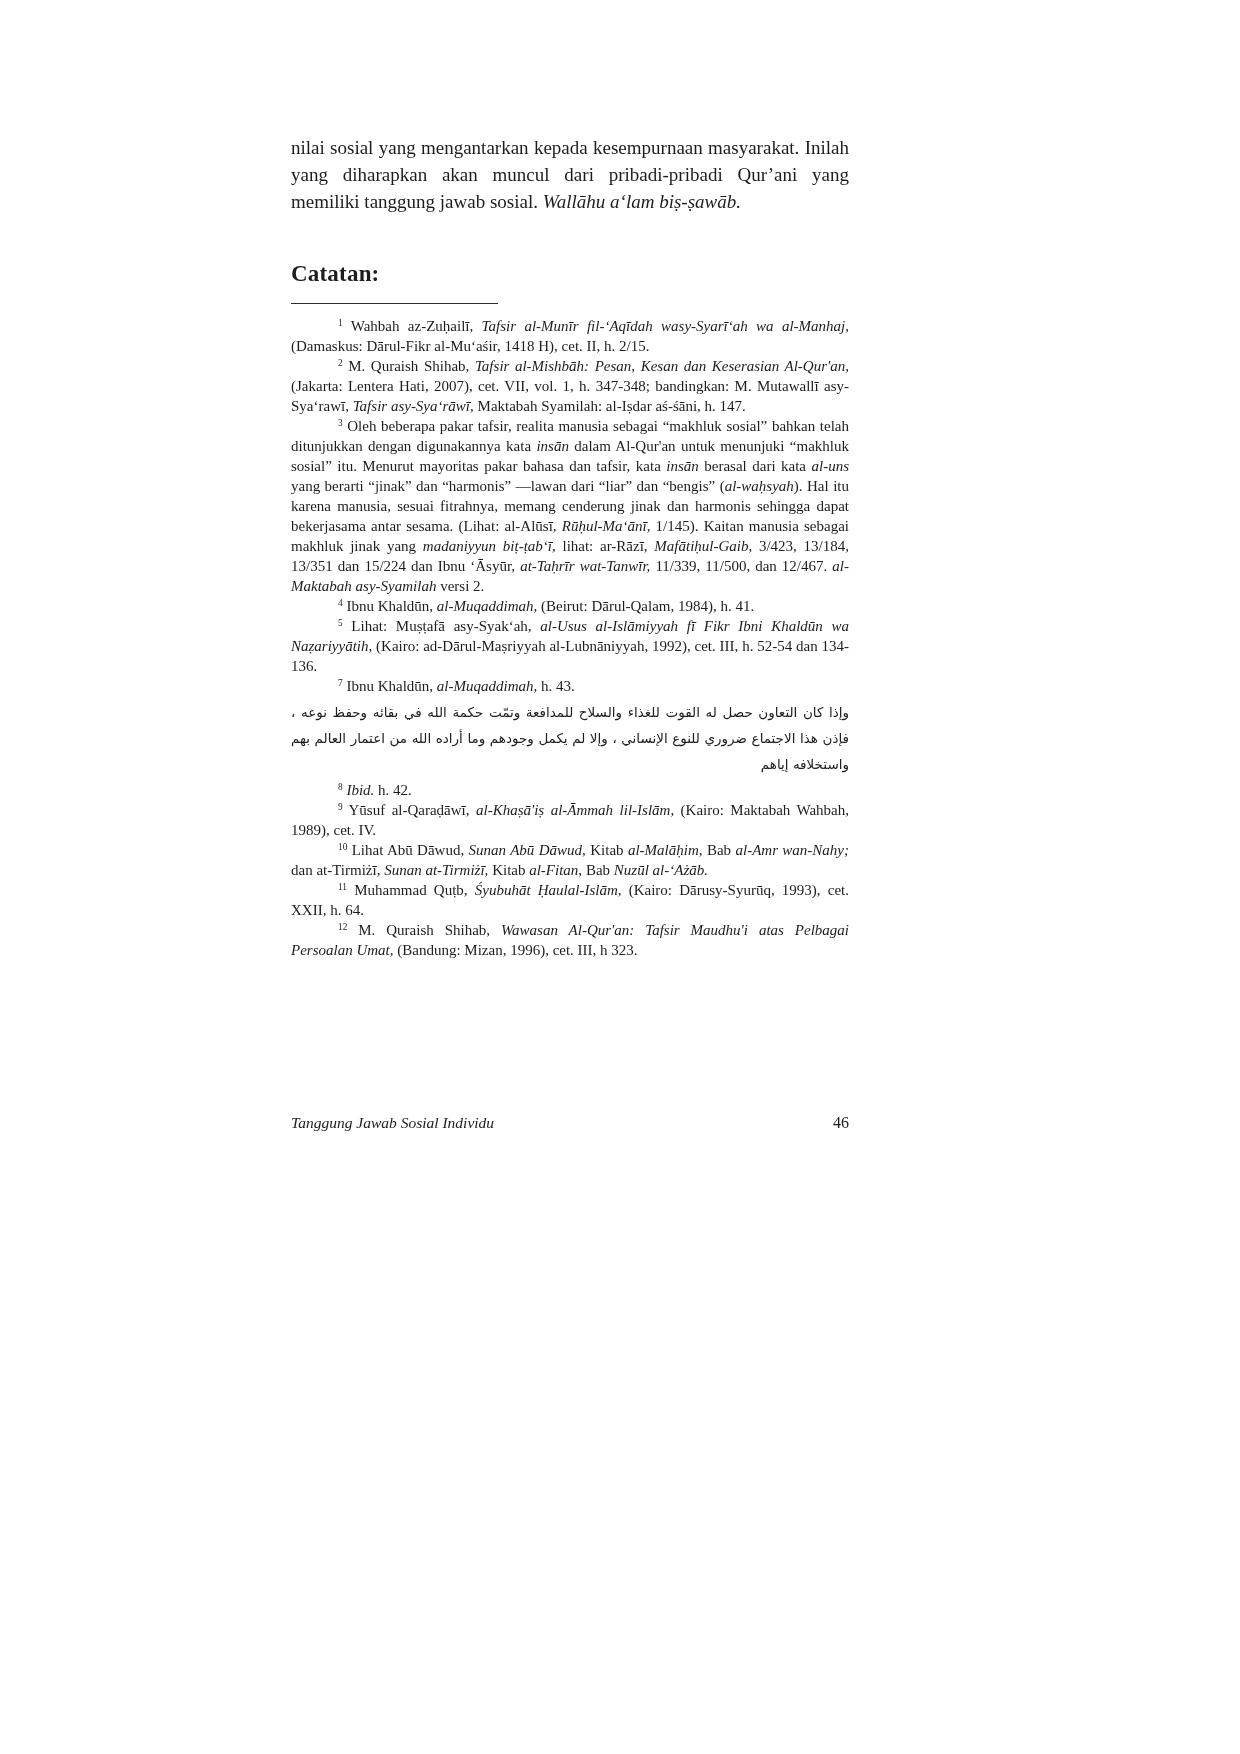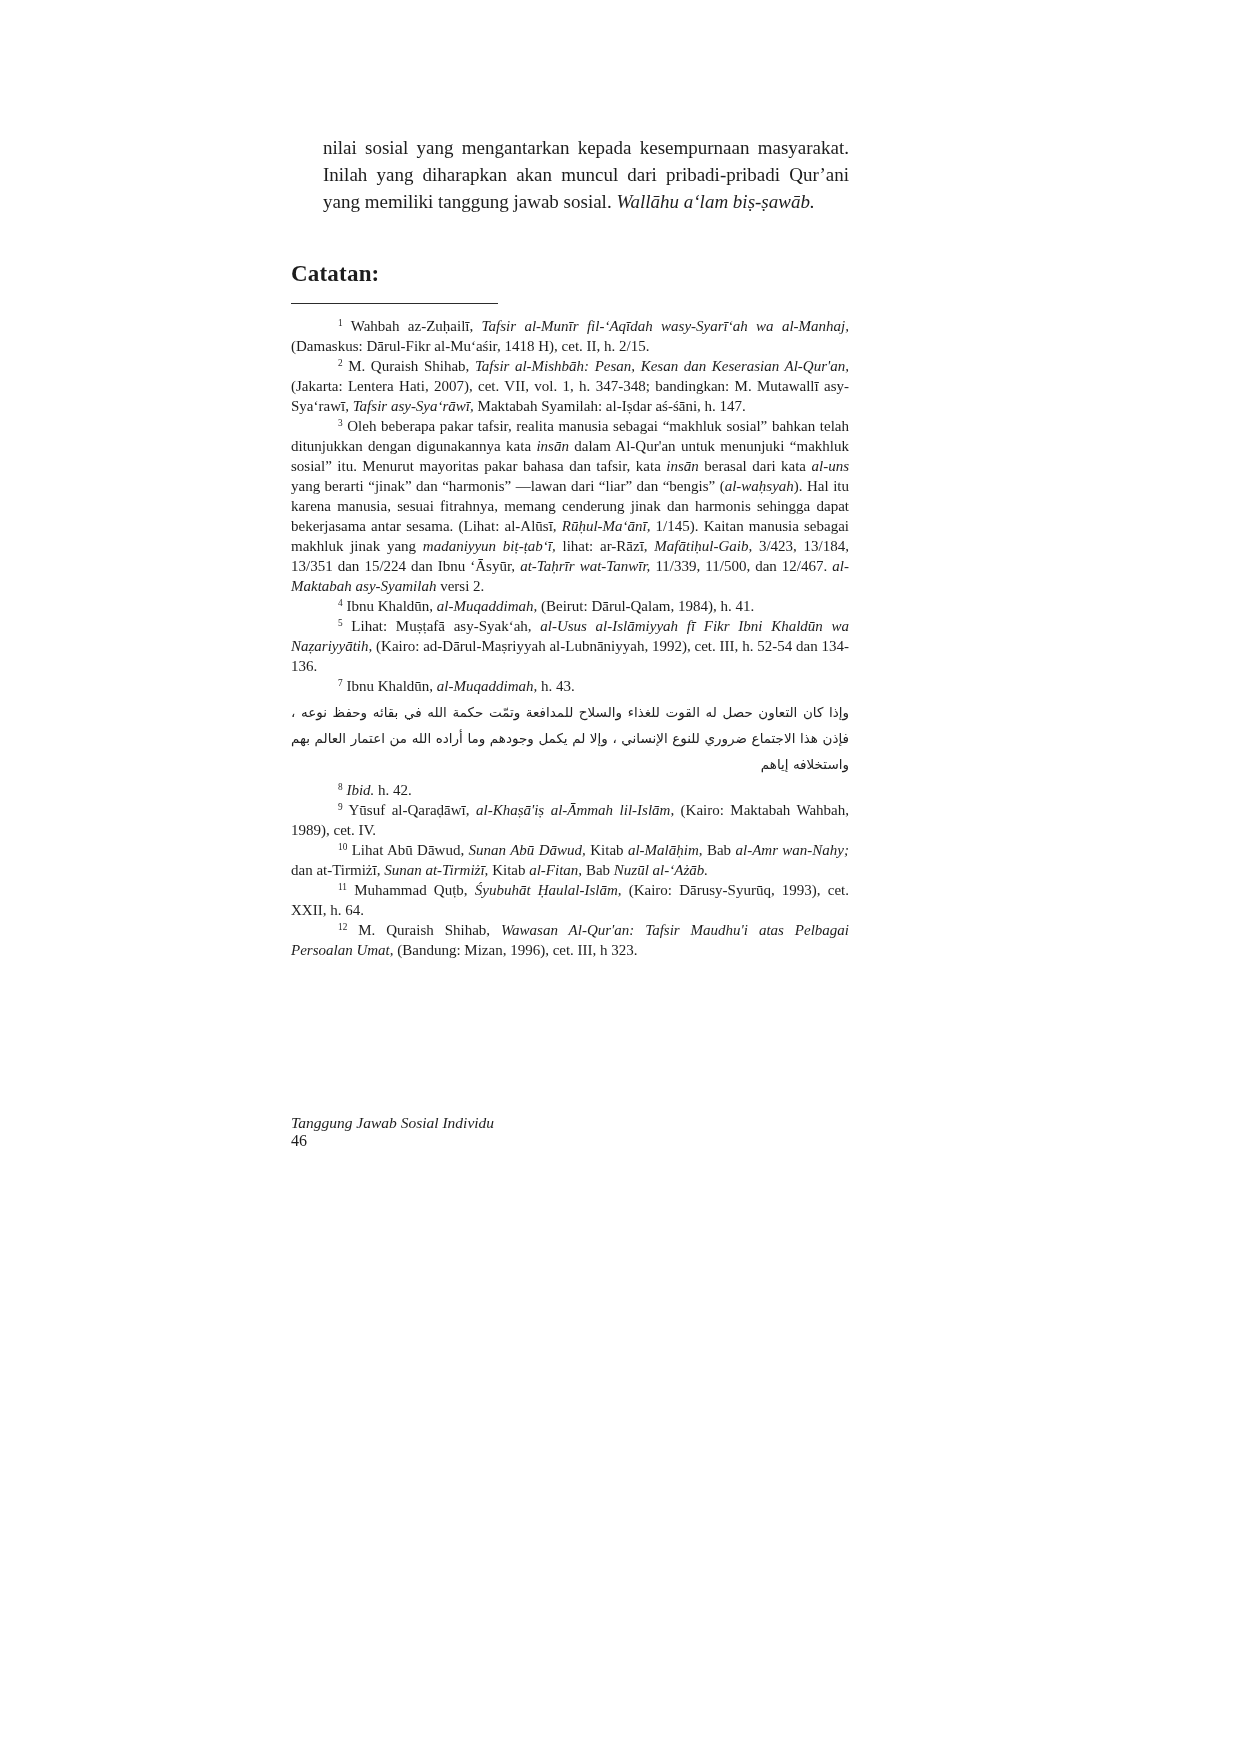--- a/index.html
+++ b/index.html
@@ -20,21 +20,20 @@
   .content {
     position: absolute;
     left: 291px;
     top: 134px;
     width: 558px;
   }
   .lead-par {
     font-size: 19px;
     line-height: 27px;
     text-align: justify;
-    margin-left: 32px;
   }
   .notes-heading {
     margin-top: 46px;
     font-size: 23px;
     font-weight: bold;
     letter-spacing: 0.2px;
   }
   .fn-rule {
     margin-top: 16px;
     width: 207px;
@@ -68,21 +67,20 @@
   }
   .page-footer {
     position: absolute;
     left: 291px;
     top: 1114px;
     width: 558px;
     display: flex;
     justify-content: space-between;
     align-items: baseline;
     font-size: 15.5px;
-    flex-direction: column;
   }
   .page-footer .running-title { font-style: italic; }
   .page-footer .page-num { font-size: 16px; }
 </style>
 </head>
 <body>
 
 <div class="page">
   <div class="content">
 

